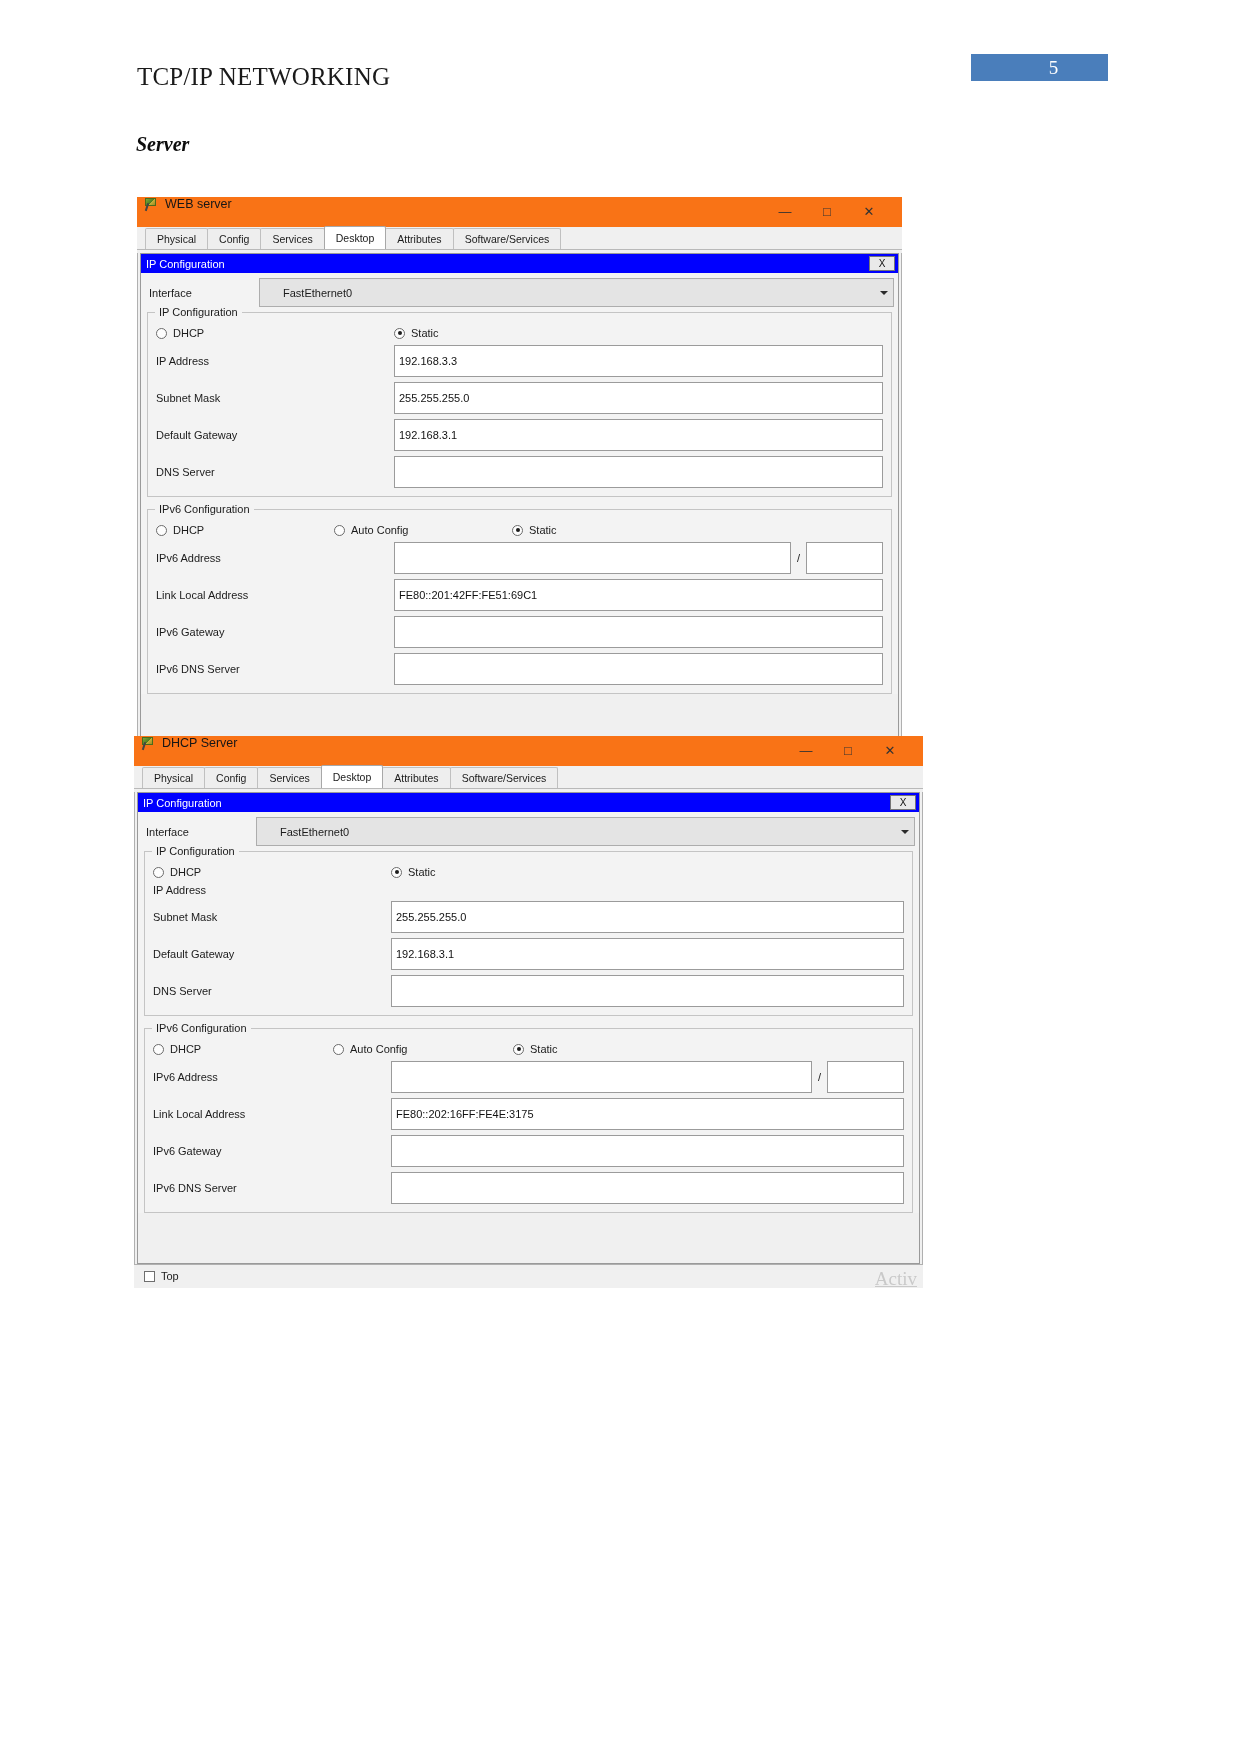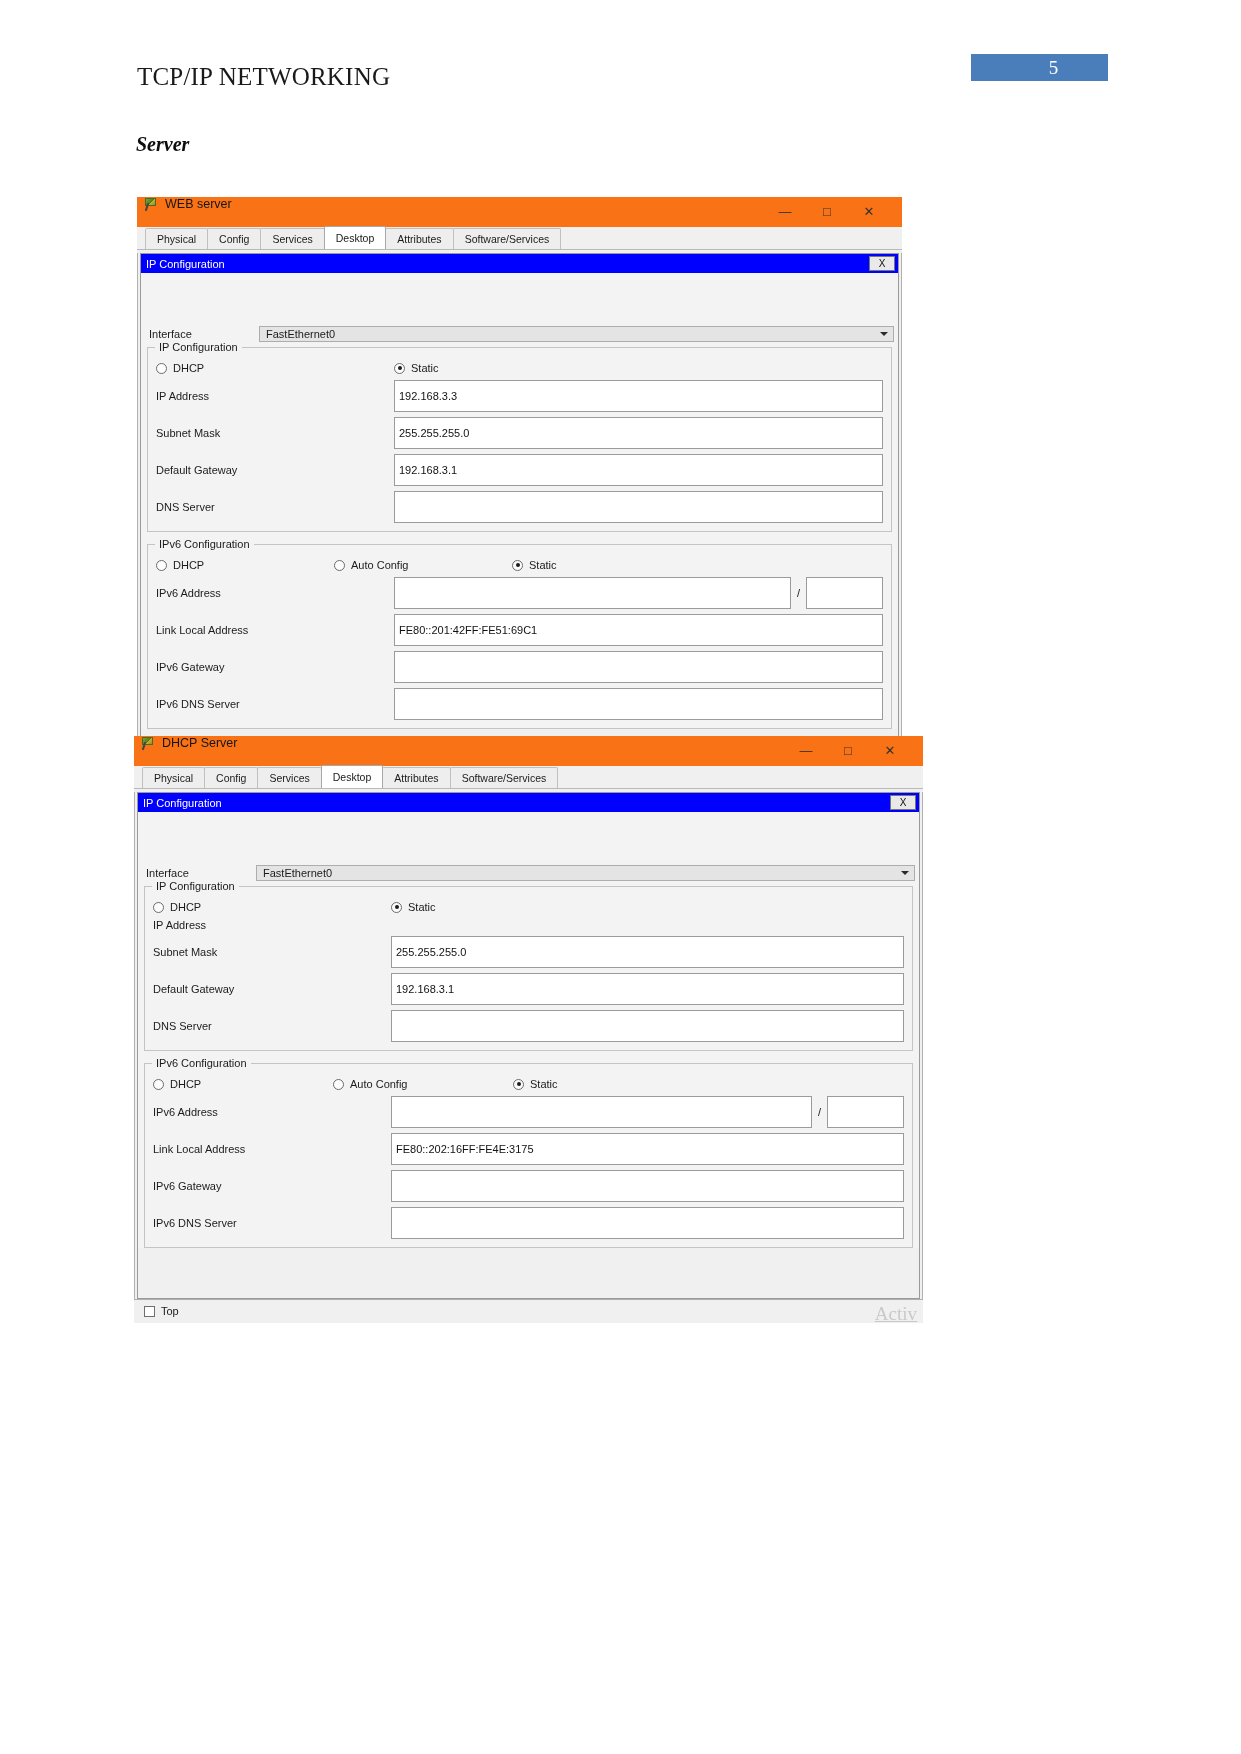--- a/index.html
+++ b/index.html
@@ -144,32 +144,31 @@
     border: 1px solid #767676;
     color: #101010;
     font-size: 10px;
     display: flex; align-items: center; justify-content: center;
   }
 
   .iface-row {
     display: flex;
     align-items: center;
     padding: 5px 4px 3px 8px;
-    margin-top: 48px;
   }
   .iface-label { width: 110px; font-size: 11px; }
   .combo {
     flex: 1;
-    height: 16px;
+    height: 29px;
     background: #e4e4e4;
     border: 1px solid #adadad;
     display: flex;
     align-items: center;
     font-size: 11px;
-    padding-left: 6px;
+    padding-left: 23px;
     position: relative;
   }
   .combo .arrow {
     position: absolute; right: 5px; top: 50%;
     width: 0; height: 0;
     border-left: 4px solid transparent;
     border-right: 4px solid transparent;
     border-top: 4px solid #2b2b2b;
     transform: translateY(-2px);
   }

